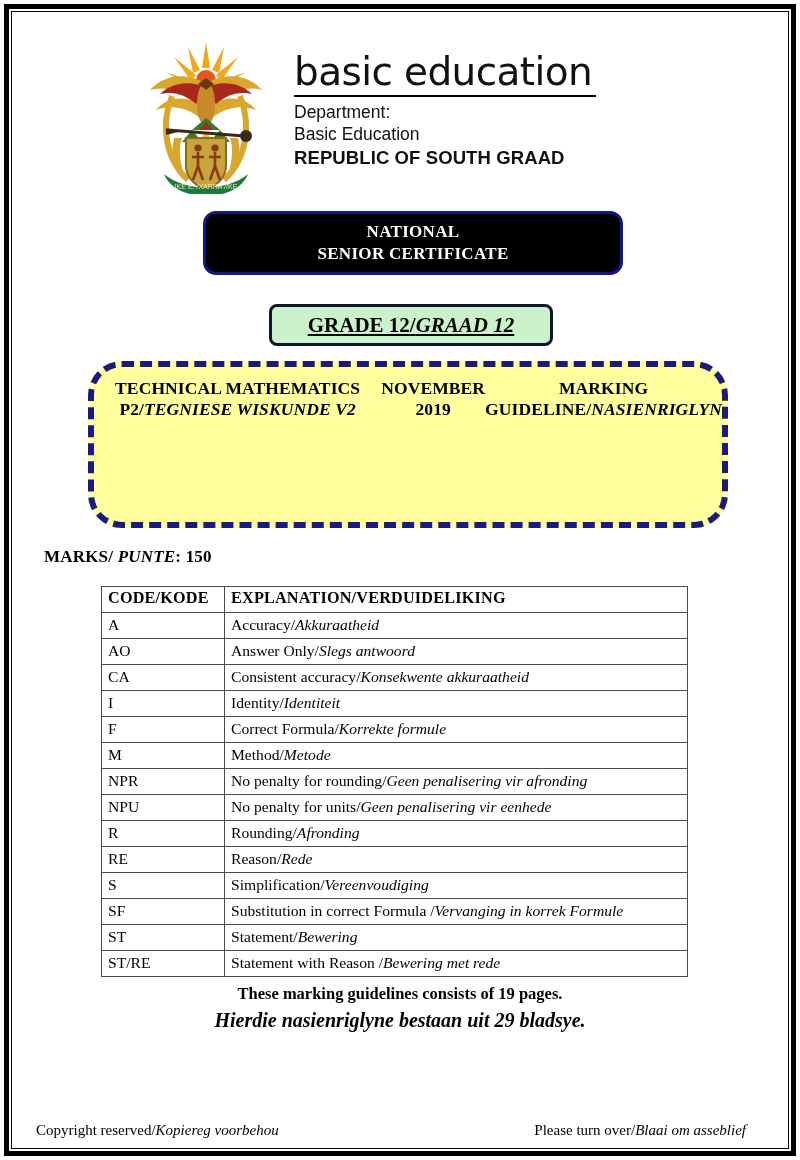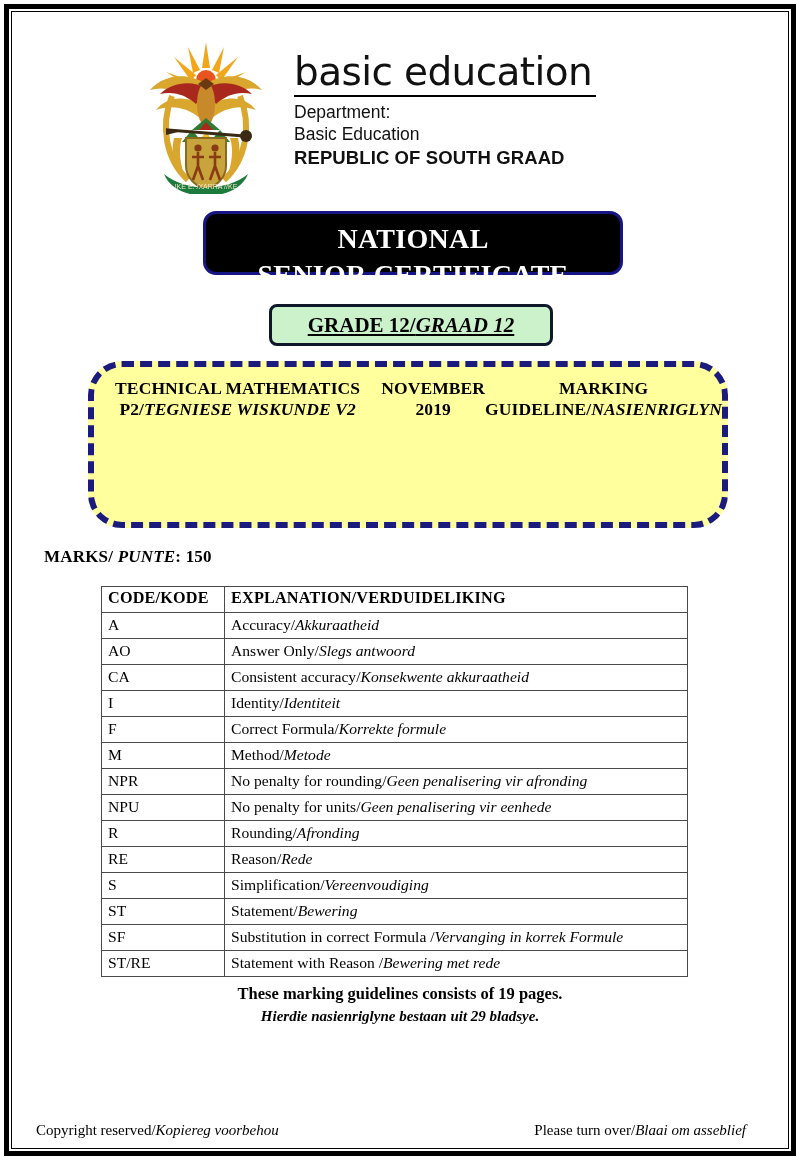--- a/index.html
+++ b/index.html
@@ -96,21 +96,21 @@
     top: 211px;
     width: 420px;
     height: 64px;
     box-sizing: border-box;
     background: #000000;
     border: 3px solid #151583;
     border-radius: 13px;
     color: #ffffff;
     text-align: center;
     font-weight: bold;
-    font-size: 28px;
+    font-size: 17px;
     line-height: 1.3;
     padding-top: 7px;
     letter-spacing: 0.3px;
   }
 
   
   .grade-box {
     position: absolute;
     left: 269px;
     top: 304px;
@@ -200,21 +200,21 @@
     text-align: center;
   }
   .page-note-en {
     font-weight: bold;
     font-size: 16.5px;
     line-height: 1.45;
   }
   .page-note-af {
     font-weight: bold;
     font-style: italic;
-    font-size: 15px;
+    font-size: 20px;
     line-height: 1.45;
   }
 
   
   .footer {
     position: absolute;
     left: 36px;
     top: 1122px;
     width: 710px;
     display: flex;
@@ -362,26 +362,26 @@
         </tr>
         <tr>
           <td>RE</td>
           <td><span>Reason/</span><i>Rede</i></td>
         </tr>
         <tr>
           <td>S</td>
           <td><span>Simplification/</span><i>Vereenvoudiging</i></td>
         </tr>
         <tr>
+          <td>SF</td>
+          <td><span>Substitution in correct Formula /</span><i>Vervanging in korrek Formule</i></td>
+        </tr>
+        <tr>
           <td>ST</td>
           <td><span>Statement/</span><i>Bewering</i></td>
-        </tr>
-        <tr>
-          <td>SF</td>
-          <td><span>Substitution in correct Formula /</span><i>Vervanging in korrek Formule</i></td>
         </tr>
         <tr>
           <td>ST/RE</td>
           <td><span>Statement with Reason /</span><i>Bewering  met rede</i></td>
         </tr>
       </tbody>
   </table>
 
   <div class="page-note">
     <div class="page-note-en">These marking guidelines consists of 19 pages.</div>

